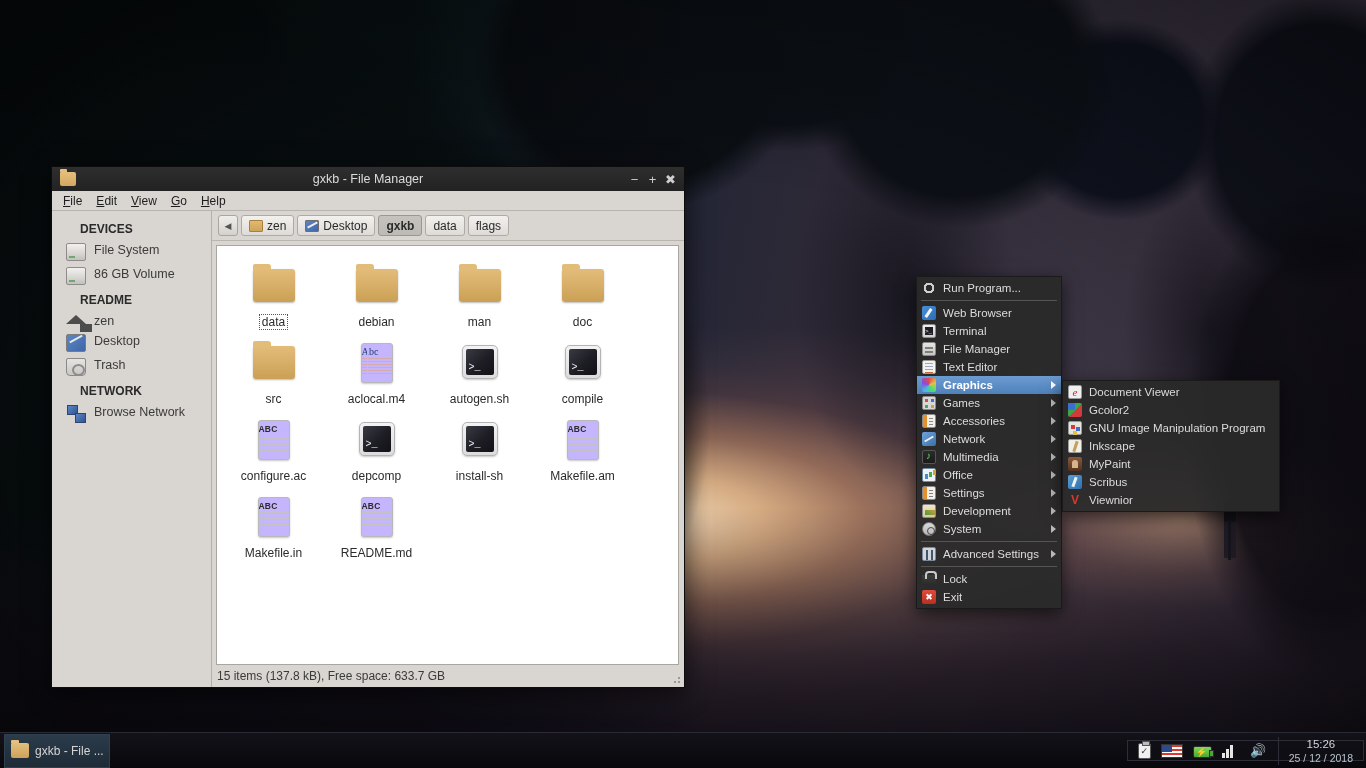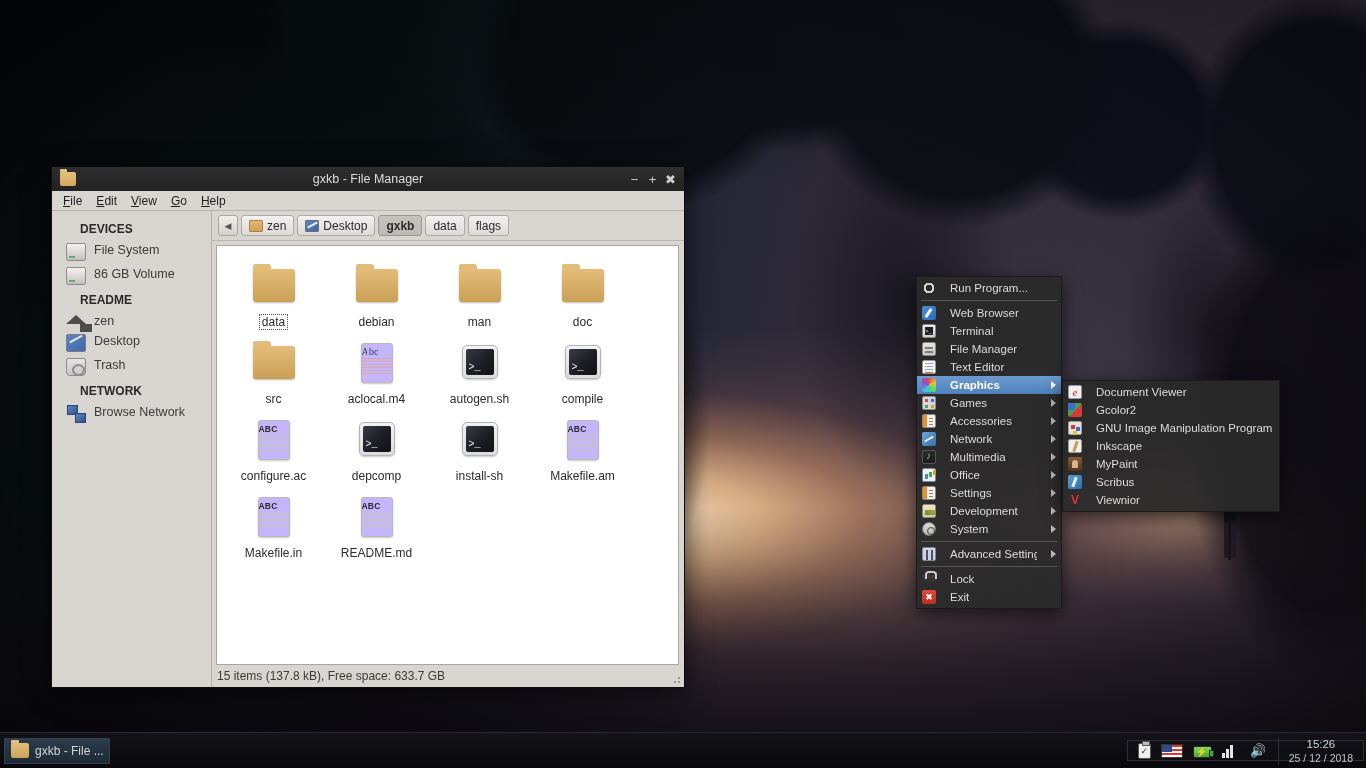--- a/index.html
+++ b/index.html
@@ -394,21 +394,21 @@
     position: absolute;
     left: 916px; top: 276px;
     width: 146px;
     background: rgba(42,42,42,0.93);
     border: 1px solid #1a1a1a;
     box-shadow: 0 5px 16px rgba(0,0,0,0.6);
     padding: 2px 0;
   }
   .mi {
     display: flex; align-items: center;
-    gap: 14px;
+    gap: 7px;
     height: 18px;
     padding: 0 5px;
     color: #dcdcdc;
     font-size: 11.5px;
     position: relative;
   }
   .mi.hl { background: linear-gradient(to bottom,#6c9bd0,#4e81bb); color: #ffffff; font-weight: bold; }
   .mi-ico { width: 14px; height: 14px; flex: 0 0 auto; position: relative; border-radius: 2px; }
   .mi-lbl { flex: 1 1 auto; white-space: nowrap; overflow: hidden; }
   .mi-arrow {
@@ -483,21 +483,21 @@
   #taskbar {
     position: absolute;
     left: 0; bottom: 0;
     width: 1366px; height: 36px;
     background: linear-gradient(to bottom,#121218 0%,#08080c 100%);
     border-top: 1px solid #2a2a34;
     display: flex; align-items: center;
   }
   .task-btn {
     margin-left: 4px;
-    width: 106px; height: 26px;
+    width: 106px; height: 34px;
     background: linear-gradient(to bottom,#2b3b4a,#1e2b37);
     border: 1px solid #31404f;
     display: flex; align-items: center; gap: 6px;
     padding: 0 6px;
     color: #d4d4d4; font-size: 12px;
     overflow: hidden; white-space: nowrap;
   }
   .task-ico {
     width: 18px; height: 15px; flex: 0 0 auto;
     background: linear-gradient(to bottom,#e4bf7d,#cda15c);

